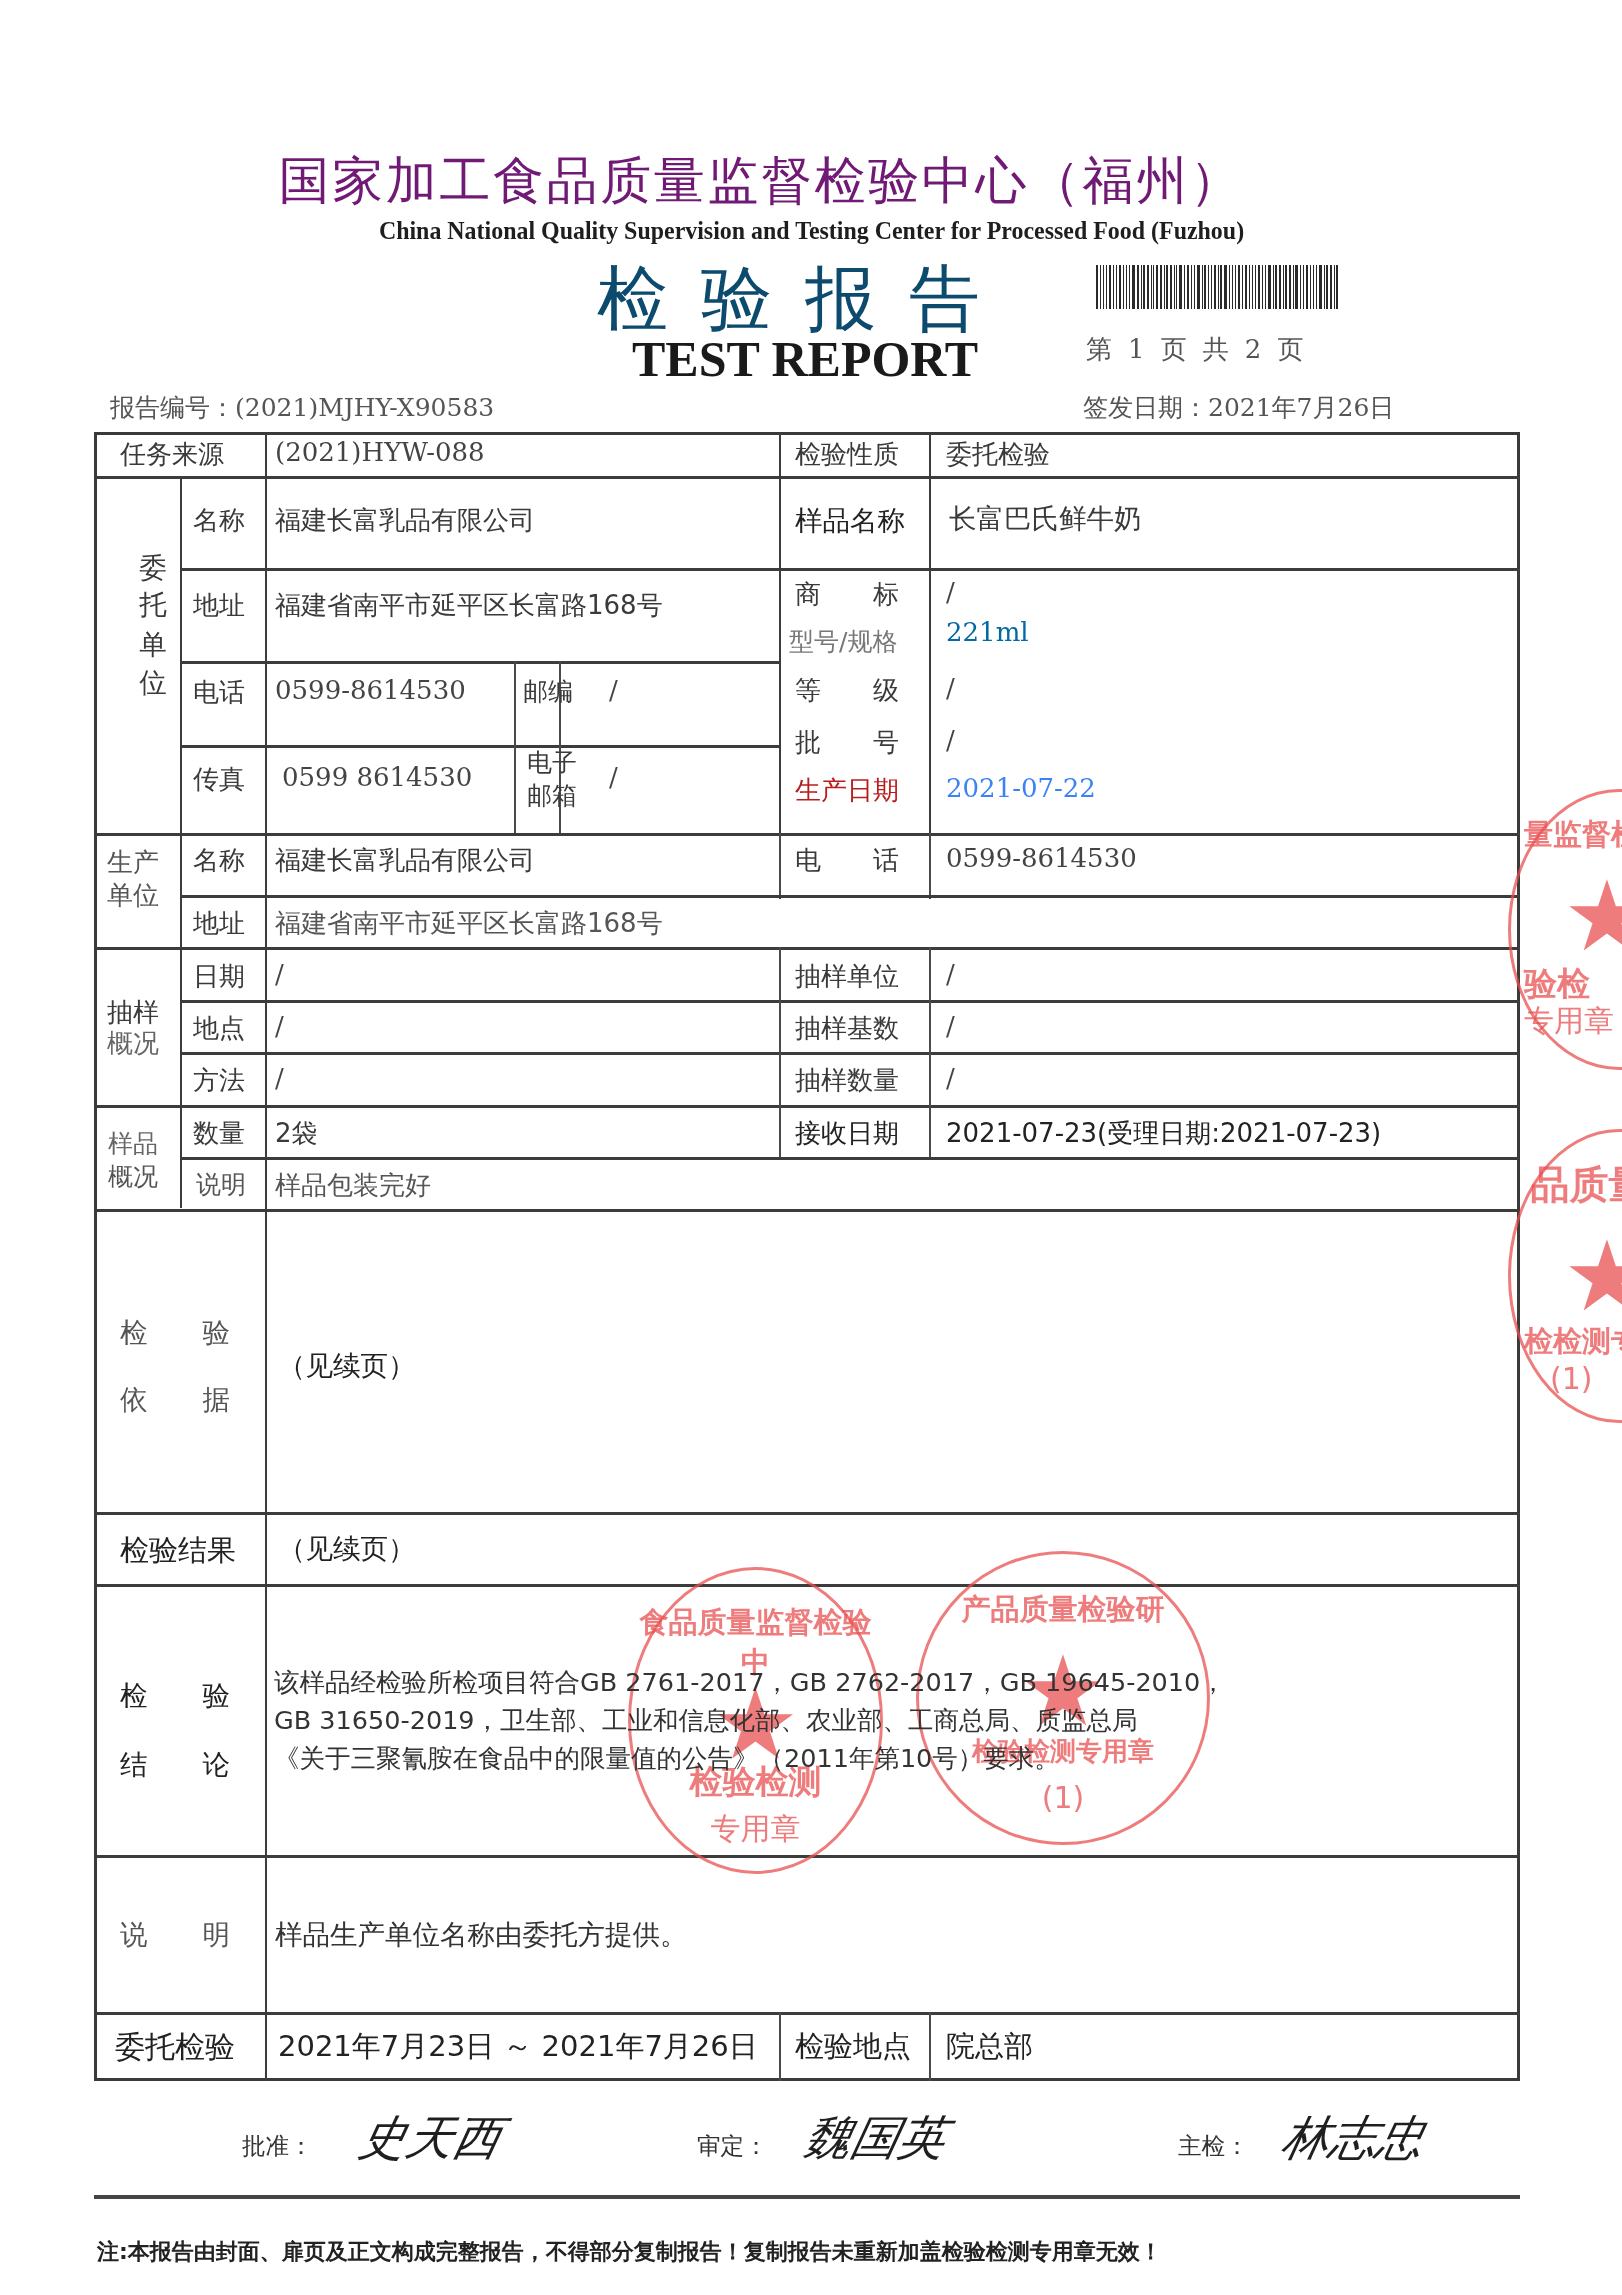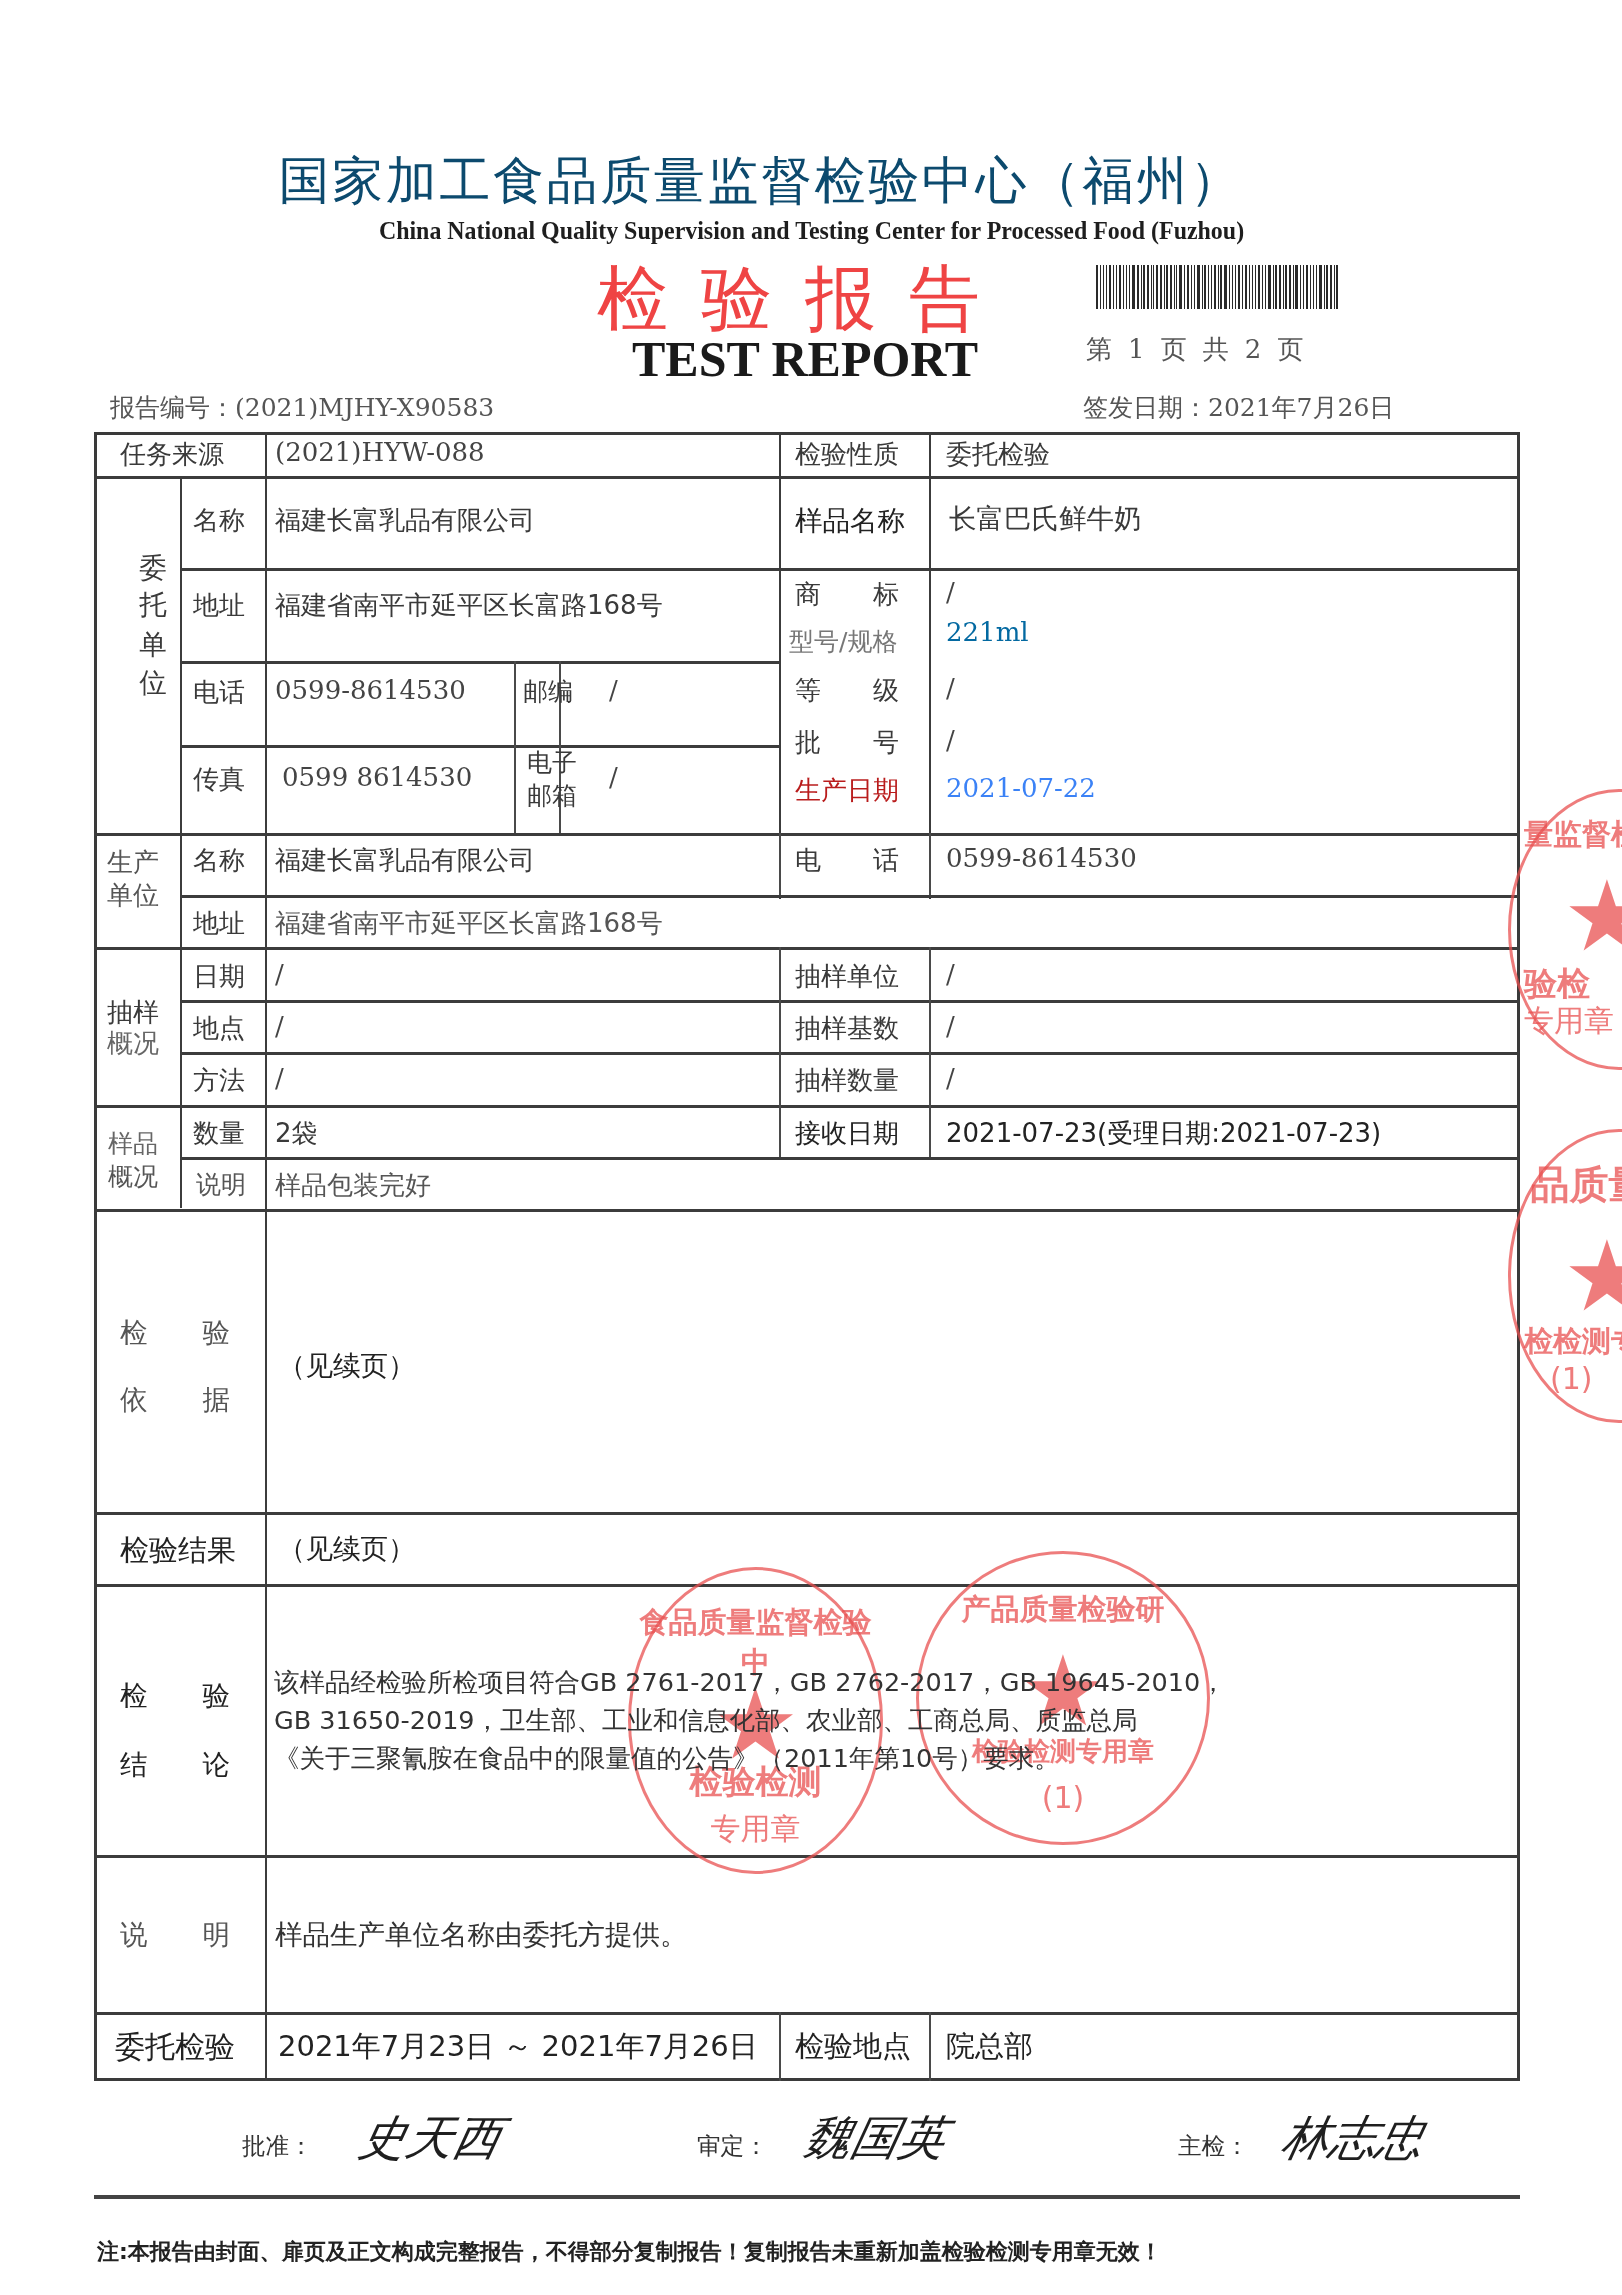--- a/index.html
+++ b/index.html
@@ -1,24 +1,24 @@
 <!DOCTYPE html>
 <html style="font-size:10.5px"><head>
 <meta charset="utf-8">
 <style>
   html, body { margin:0; padding:0; background:#ffffff; }
   body { width:1623px; height:2295px; position:relative; overflow:hidden;
          font-family:"DejaVu Serif", "Liberation Serif", serif; color:#2a2a2a; }
   .abs { position:absolute; }
   .title-cn { left:0; width:1522px; top:147px; text-align:center; font-size:51px; letter-spacing:2.6px;
-              font-family:Liberation Mono, monospace; color:#0c4a6e; }
+              font-family:Liberation Mono, monospace; color:#701a75; }
   .title-en { left:0; width:1623px; top:216px; text-align:center; font-size:26px; font-weight:bold;
               font-family:"Liberation Serif", serif; color:#1e1e1e; transform:scaleX(0.92); }
   .report-cn { left:589px; width:432px; top:252px; text-align:center; font-size:71px; letter-spacing:33px;
-               font-family:"DejaVu Sans", "Liberation Sans", sans-serif; color:#ef4444; }
+               font-family:"DejaVu Sans", "Liberation Sans", sans-serif; color:#0c4a6e; }
   .report-en { left:602px; width:406px; top:330px; text-align:center; font-size:50px; font-weight:bold;
                font-family:"Liberation Serif", serif; color:#1a1a1a; }
   .barcode { left:1096px; top:265px; width:314px; height:44px; display:flex; align-items:stretch; }
   .barcode span { display:block; background:#2a2a2a; margin-right:2px; }
   .page-info { left:1086px; top:332px; font-size:26px; color:#555; letter-spacing:3.9px; }
   .report-no { left:110px; top:391px; font-size:25px; color:#555; }
   .issue-date { left:1083px; top:391px; font-size:25px; color:#555; }
 
   .tbl { left:94px; top:432px; width:1426px; height:1649px; border:3.9px solid #3a3a3a; box-sizing:border-box; }
   .h { position:absolute; height:0; border-top:3.3px solid #3c3c3c; }

